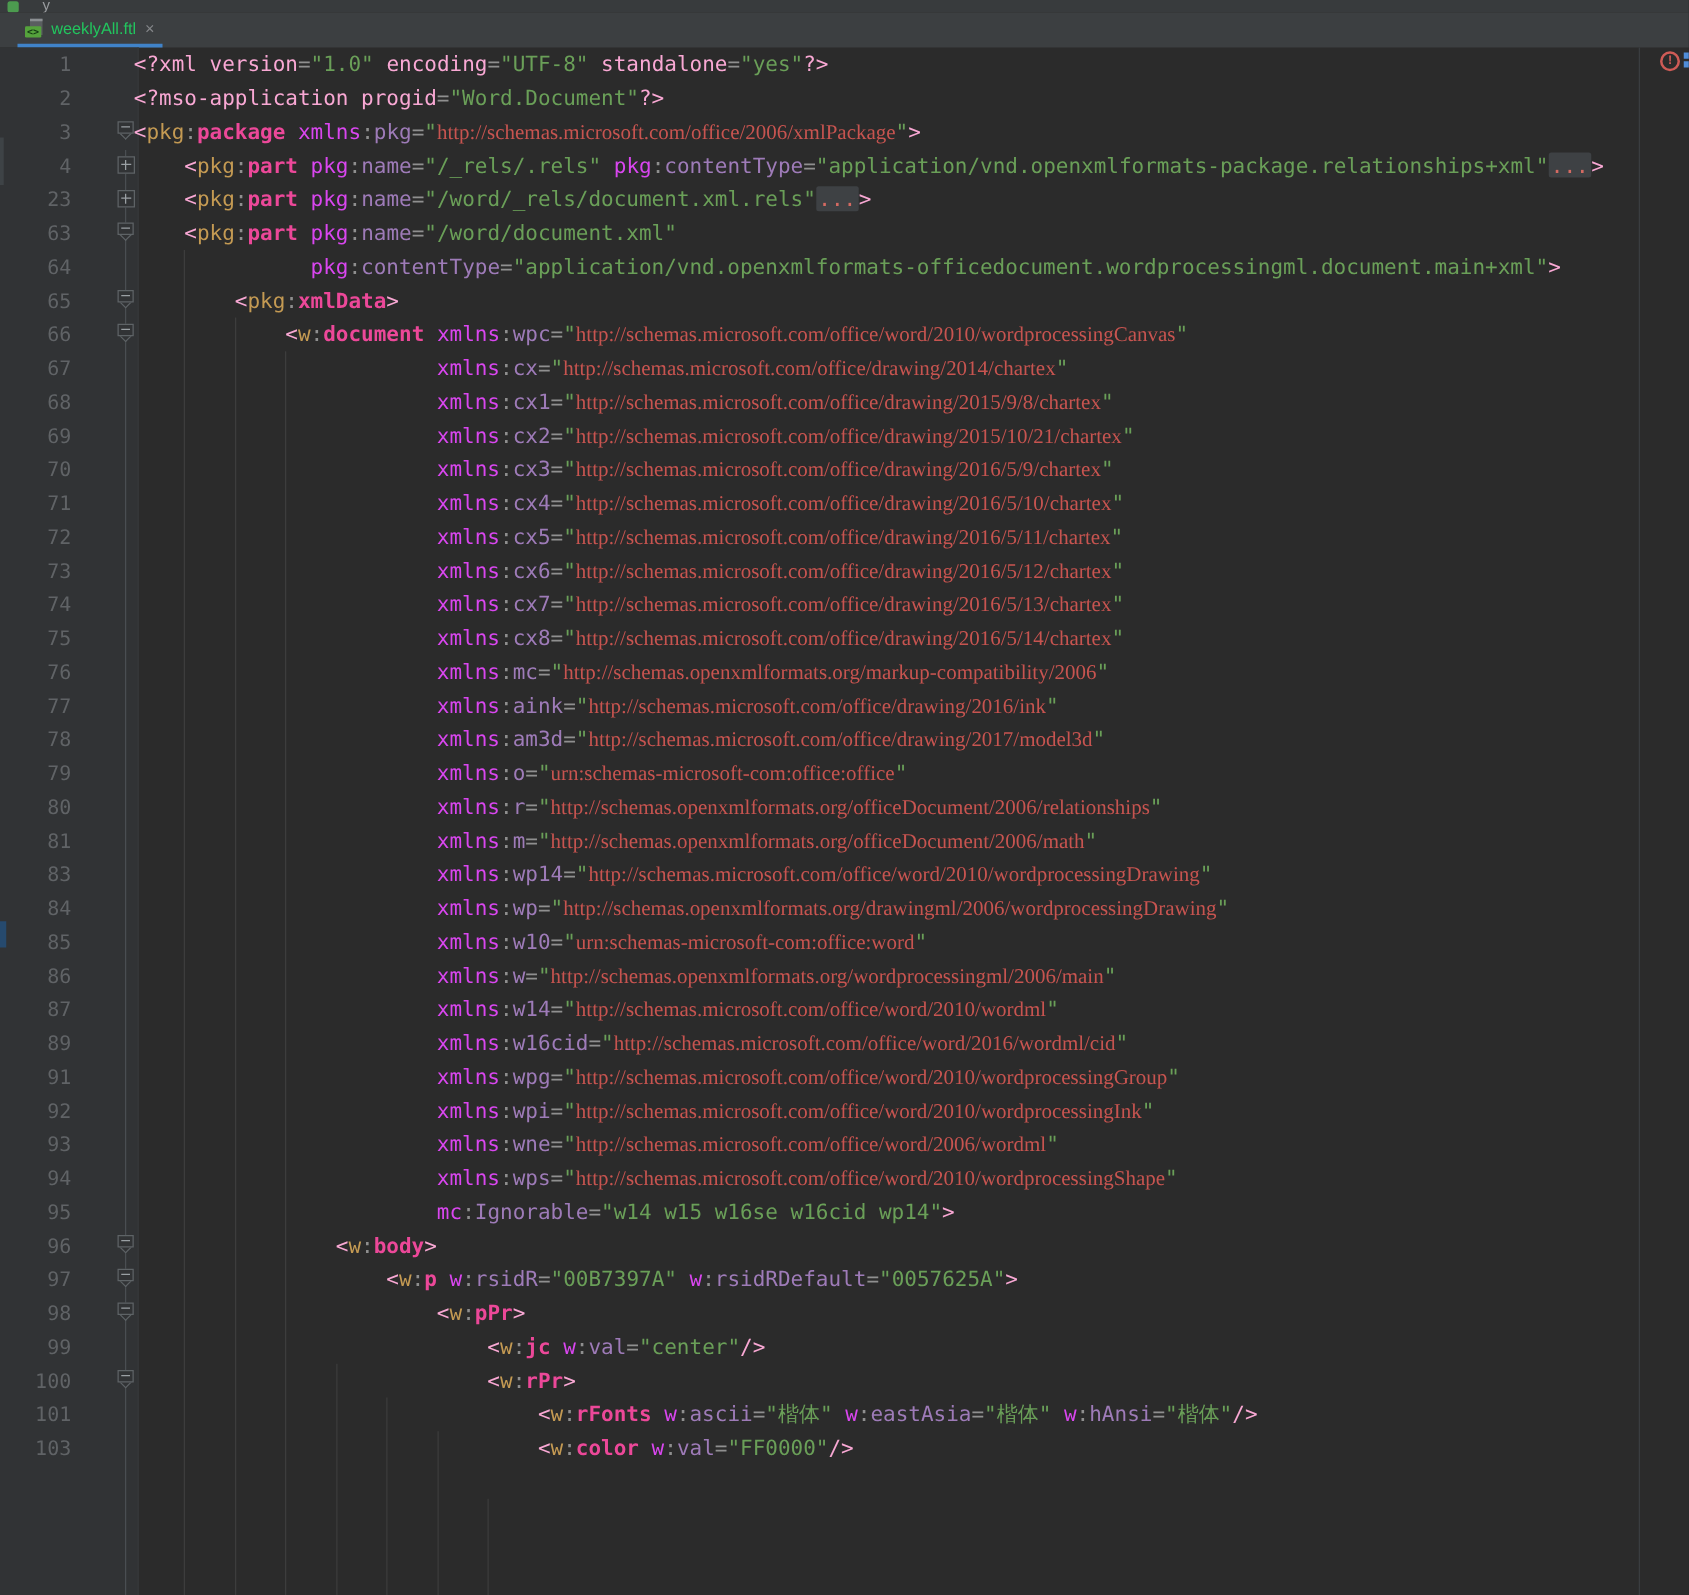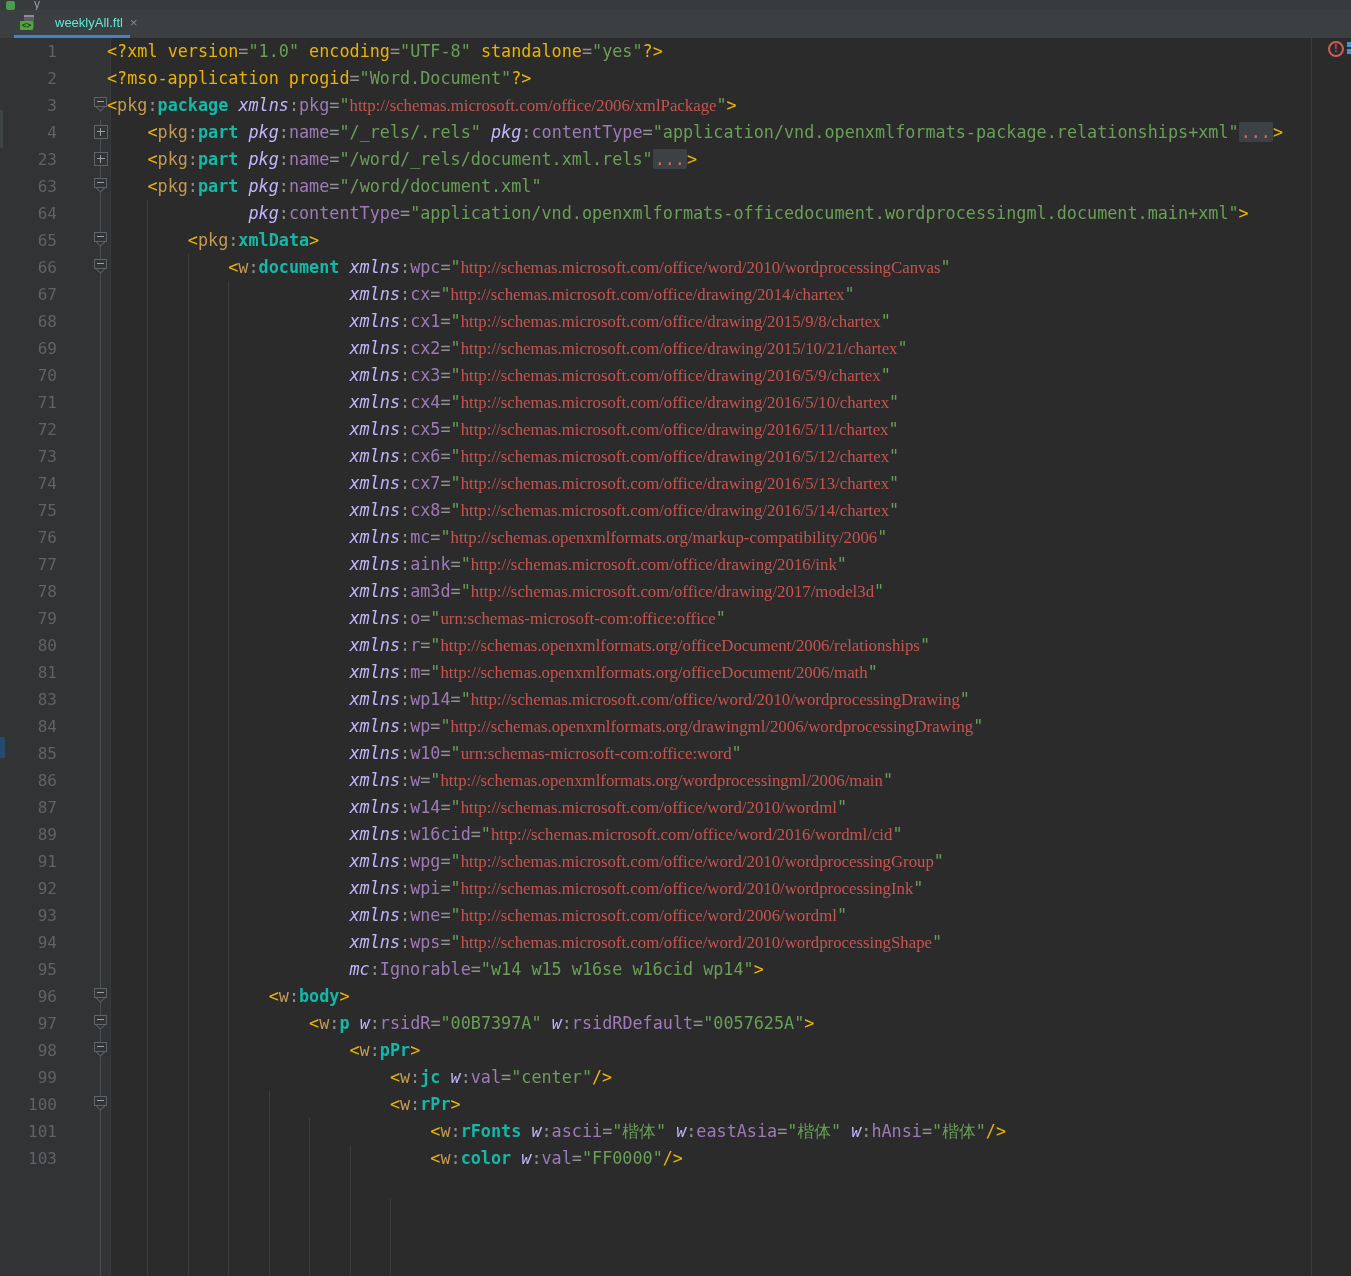--- a/index.html
+++ b/index.html
@@ -7,43 +7,43 @@
     width:1351px;height:1276px;overflow:hidden;position:relative;
     background:#2b2b2b;font-family:"DejaVu Sans Mono",monospace;
   }
   
   .topbar{position:absolute;left:0;top:0;width:1351px;height:10px;background:#383b3d;overflow:hidden;}
   .run-chip{position:absolute;left:6px;top:1px;width:9px;height:9px;background:#4c9b4f;border-radius:2px;}
   .topbar-frag{position:absolute;left:34px;top:-3px;color:#9a9da0;font:12px "Liberation Sans",sans-serif;}
   
   .tabbar{position:absolute;left:0;top:10px;width:1351px;height:28px;background:#3c3f41;}
   .tab{position:absolute;left:14px;top:0;height:25px;display:flex;align-items:center;padding:0 8px 0 6px;}
-  .tab-label{color:#5eead4;font:13px "Liberation Sans",sans-serif;margin-left:20px;}
+  .tab-label{color:#22c55e;font:13px "Liberation Sans",sans-serif;margin-left:6px;}
   .tab-close{color:#848689;font:13px "Liberation Sans",sans-serif;margin-left:7px;cursor:pointer;}
   .tab-underline{position:absolute;left:14px;top:25px;width:116px;height:3px;background:#4083c9;}
   .ftl-icon{position:relative;width:15px;height:15px;}
   .ftl-page{position:absolute;left:4px;top:0;width:10px;height:11px;background:#5a5e60;border-top:2px solid #8b8f92;}
   .ftl-green{position:absolute;left:0;top:6px;width:13px;height:9px;background:#55a33c;border-radius:1px;
              color:#143c14;font:bold 8px "DejaVu Sans Mono",monospace;line-height:9px;text-align:center;}
   .gutter-bg{position:absolute;left:0;top:38px;width:110px;bottom:0;background:#313335;border-right:1px solid #37393b;}
   .margin-line{position:absolute;left:1311px;top:38px;bottom:0;width:1px;background:#3a3d40;}
   .fold-line{position:absolute;left:100px;top:120px;bottom:0;width:1px;background:#4a4e52;}
   .guide{position:absolute;width:1px;background:#3d3d3d;bottom:0;}
   .edge-strip{position:absolute;left:0;top:110px;width:3px;height:38px;background:#3e4346;}
   .caret-mark{position:absolute;left:0;top:737px;width:5px;height:21px;background:#264a6e;}
   
   .rows{position:absolute;left:0;top:38px;width:1351px;}
   .row{position:relative;height:27px;line-height:27px;white-space:pre;}
   .ln{display:inline-block;width:57px;text-align:right;color:#606366;font-size:16px;vertical-align:top;}
   .code{margin-left:50px;font-size:16.8px;color:#a9b7c6;}
   .code span{white-space:pre;}
-  .c-g{color:#eab308;}
+  .c-g{color:#f9a8d4;}
   .c-gp{color:#c49a53;}
-  .c-gn{color:#14b8a6;font-weight:bold;}
-  .c-ap{color:#c4b5fd;font-style:italic;}
+  .c-gn{color:#ec4899;font-weight:bold;}
+  .c-ap{color:#d946ef;}
   .c-an{color:#9e7bb8;}
   .c-p{color:#8f8f8f;}
   .c-s{color:#6a9f58;}
   .c-e{color:#c75450;font-family:Liberation Serif, serif;}
   .c-w{color:#a9b7c6;}
   .c-f{color:#d56a62;background:#3e4144;border-radius:2px;padding:0 2px;cursor:pointer;}
   
   .fold{position:absolute;left:93px;top:5px;width:15px;height:17px;cursor:pointer;}
   .fold .box{position:absolute;left:1px;top:0;width:11px;height:8px;border:1px solid #5e6366;background:#313335;z-index:2;}
   .fold .box::after{content:"";position:absolute;left:2px;top:3px;width:7px;height:1px;background:#9aa0a4;}

